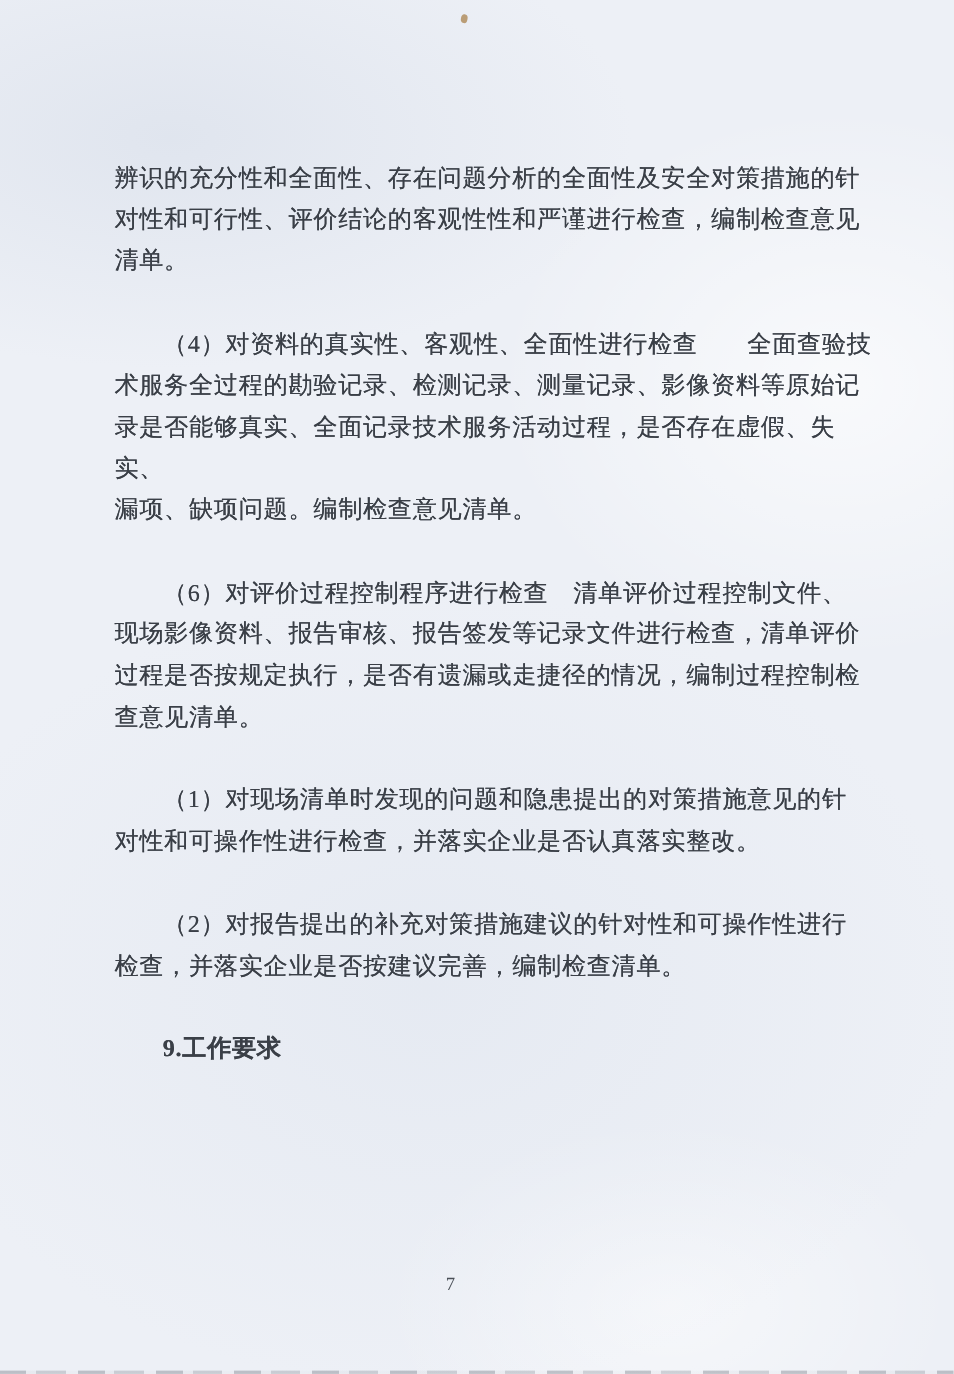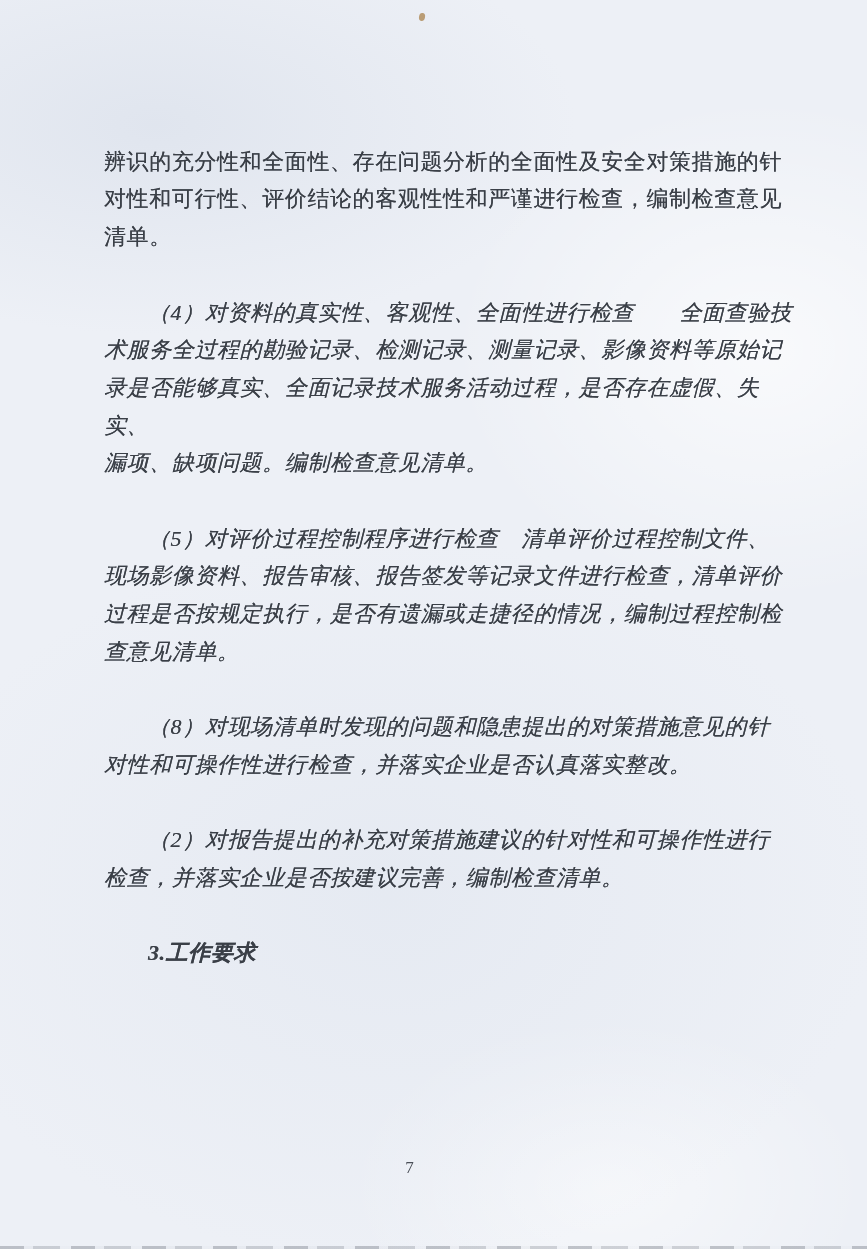--- a/index.html
+++ b/index.html
@@ -34,21 +34,20 @@
     color: #3a3f47;
     text-shadow: 0 0 0.45px rgba(58,63,71,0.85);
     white-space: pre-line;
   }
   .content p {
     margin: 0;
     padding: 0;
   }
   .indent {
     text-indent: 2em;
-    font-style: italic;
   }
   .bold {
     font-weight: bold;
   }
   .page-number {
     position: absolute;
     left: 345px;
     top: 1158px;
     width: 130px;
     text-align: center;
@@ -89,29 +88,29 @@
   <span class="scan-speck"></span>
 
   <div class="content">
     <p>辨识的充分性和全面性、存在问题分析的全面性及安全对策措施的针
 对性和可行性、评价结论的客观性性和严谨进行检查，编制检查意见
 清单。</p>
     <p class="indent">（4）对资料的真实性、客观性、全面性进行检查　　全面查验技
 术服务全过程的勘验记录、检测记录、测量记录、影像资料等原始记
 录是否能够真实、全面记录技术服务活动过程，是否存在虚假、失实、
 漏项、缺项问题。编制检查意见清单。</p>
-    <p class="indent">（5）对评价过程控制程序进行检查　清单评价过程控制文件、
+    <p class="indent">（6）对评价过程控制程序进行检查　清单评价过程控制文件、
 现场影像资料、报告审核、报告签发等记录文件进行检查，清单评价
 过程是否按规定执行，是否有遗漏或走捷径的情况，编制过程控制检
 查意见清单。</p>
-    <p class="indent">（8）对现场清单时发现的问题和隐患提出的对策措施意见的针
+    <p class="indent">（1）对现场清单时发现的问题和隐患提出的对策措施意见的针
 对性和可操作性进行检查，并落实企业是否认真落实整改。</p>
     <p class="indent">（2）对报告提出的补充对策措施建议的针对性和可操作性进行
 检查，并落实企业是否按建议完善，编制检查清单。</p>
-    <p class="indent bold">3.工作要求</p>
+    <p class="indent bold">9.工作要求</p>
     
     
     
     
     
   </div>
 
   <div class="page-number">7</div>
 
   <div class="scan-edge-bottom"></div>

